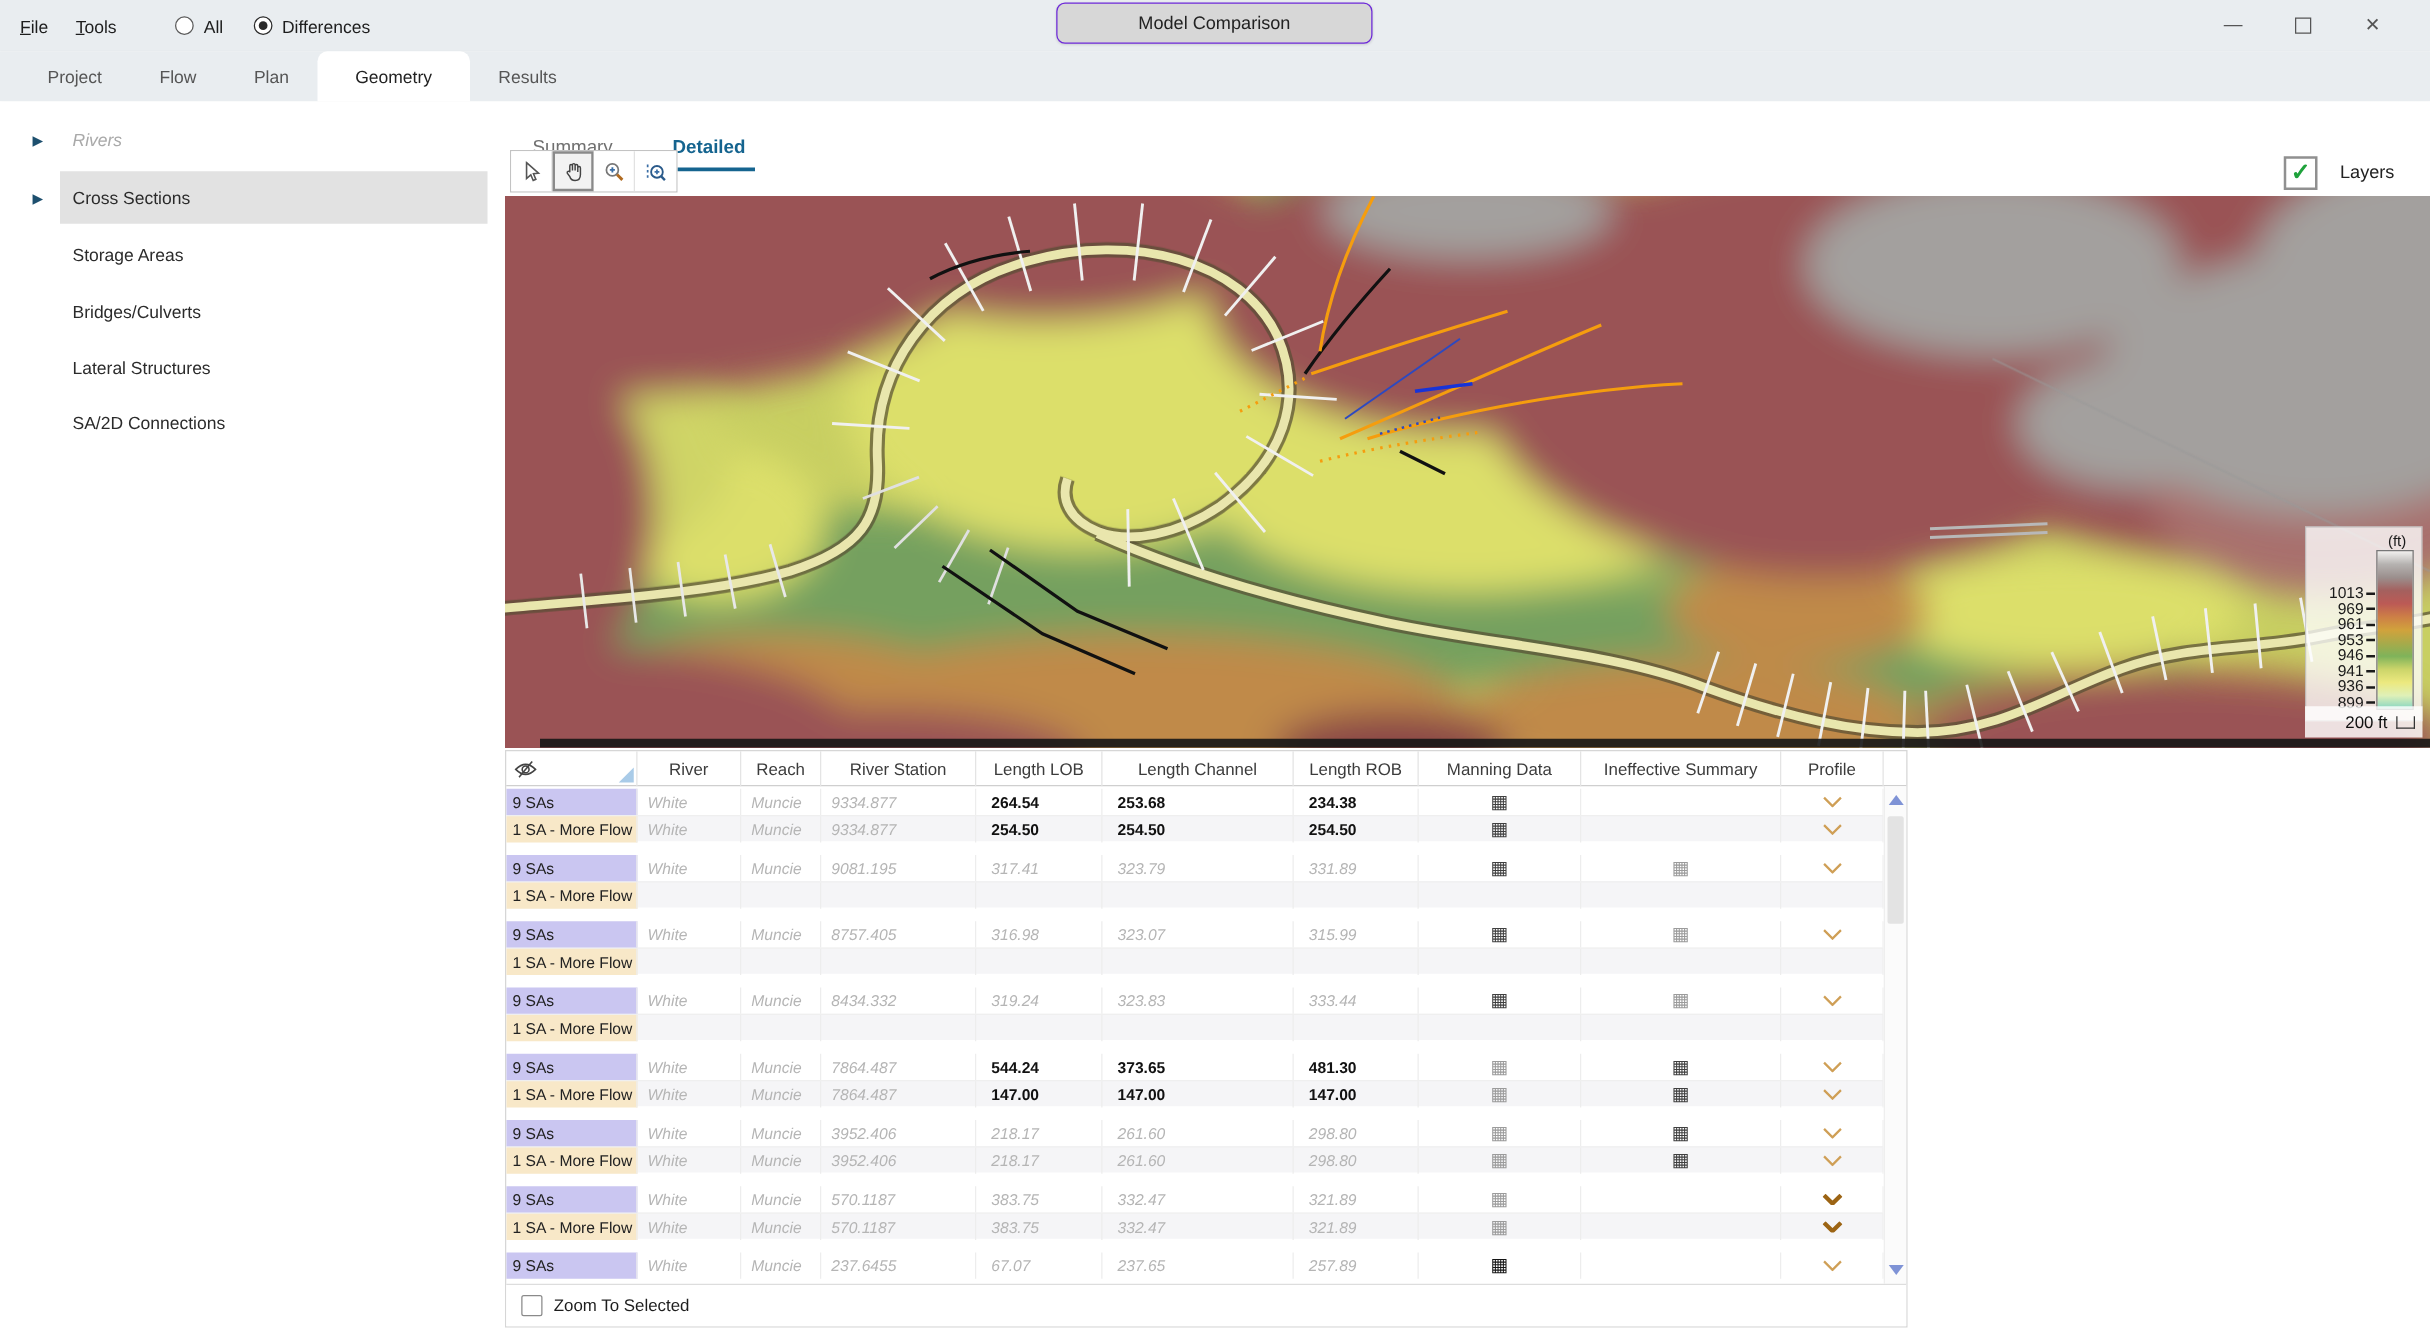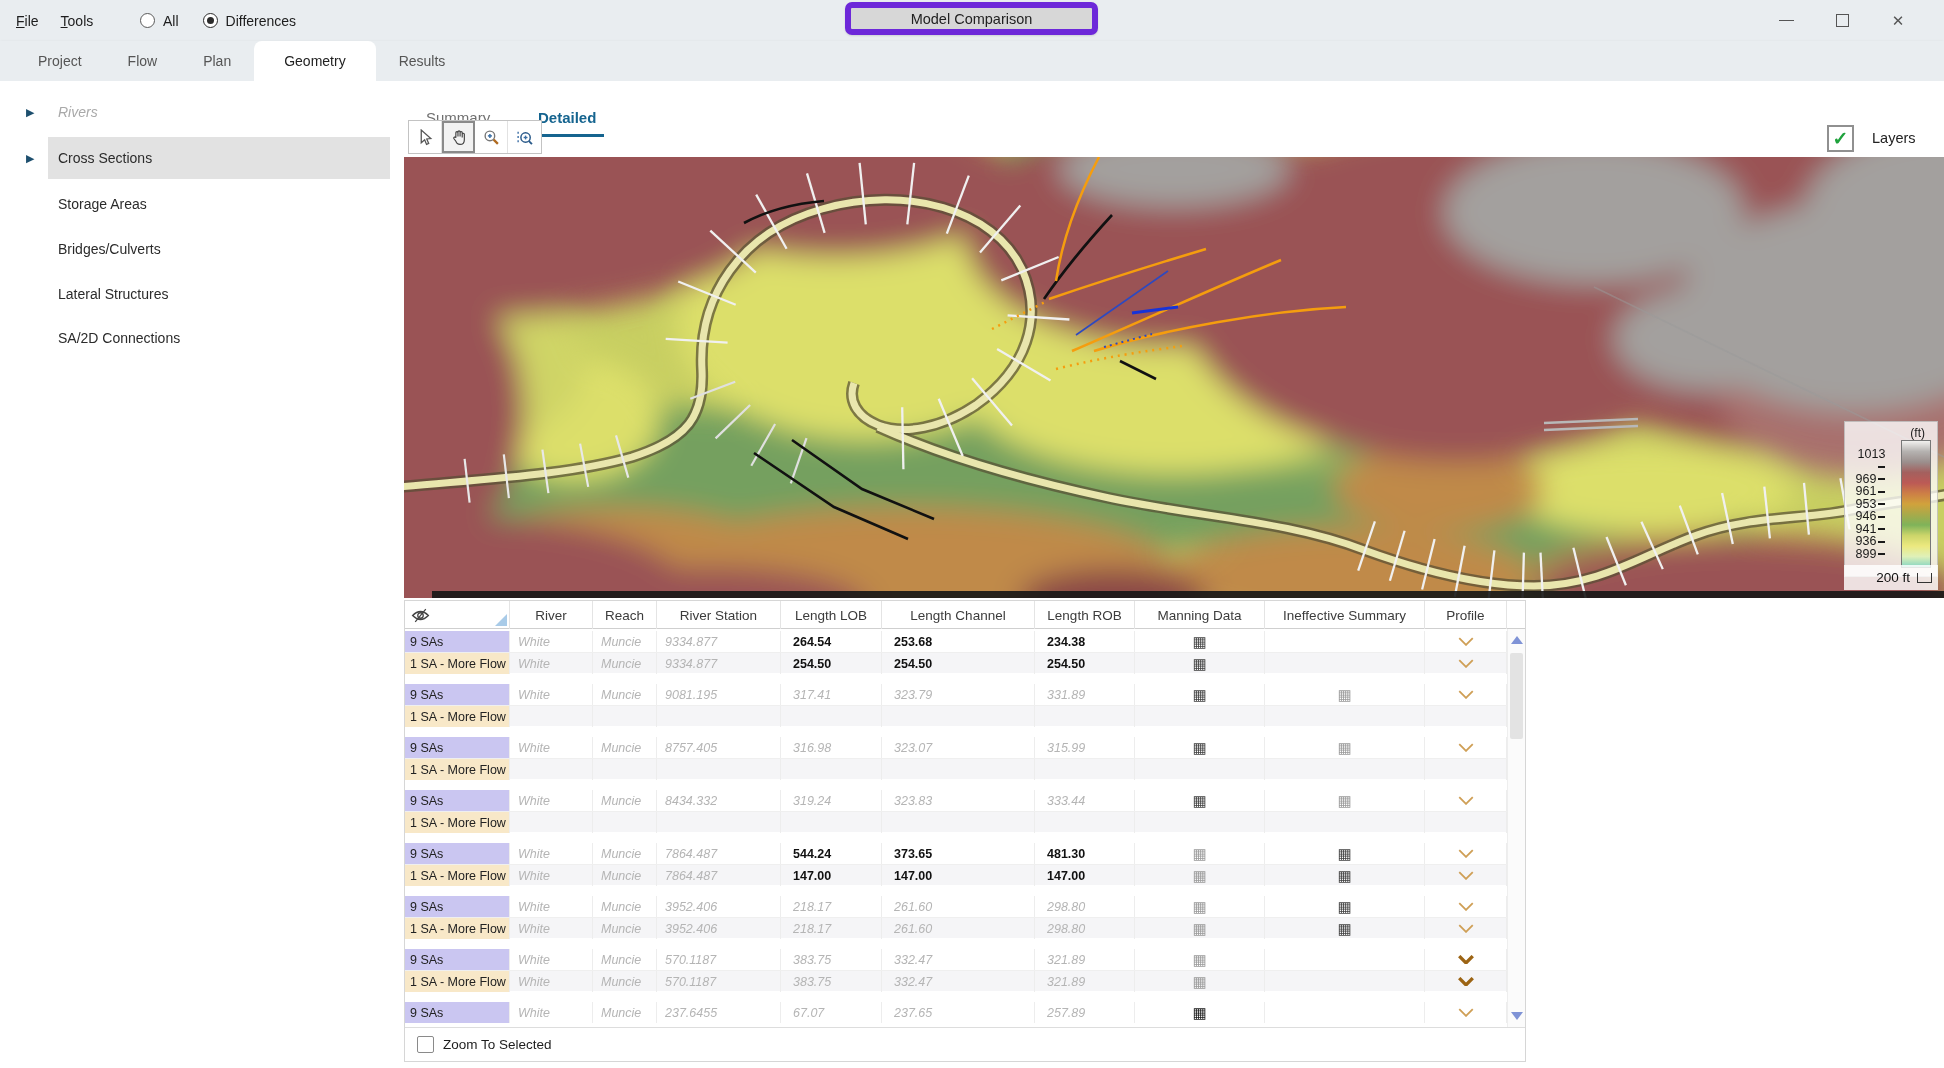--- a/index.html
+++ b/index.html
@@ -11,21 +11,21 @@
   .titlebar { position:absolute; left:0; top:0; width:1944px; height:41px; background:#e9edf0; }
   .menus { position:absolute; left:16px; top:0; height:41px; display:flex; align-items:center; gap:22px; }
   .menu-item { font-size:14px; color:#1d1d1d; cursor:default; }
   .menu-item::first-letter { text-decoration:underline; }
   .radios { position:absolute; left:140px; top:0; height:41px; display:flex; align-items:center; gap:24px; }
   .radio { display:flex; align-items:flex-start; gap:8px; font-size:14px; color:#1d1d1d; }
   .rdot { width:15px; height:15px; border:1.6px solid #5a5a5a; border-radius:50%; background:#fff; position:relative; }
   .rdot.checked { border-color:#2b2b2b; }
   .rdot.checked::after { content:""; position:absolute; left:3px; top:3px; width:7px; height:7px; border-radius:50%; background:#2b2b2b; }
   .title-pill { position:absolute; left:845px; top:2px; width:253px; height:33px; background:#d7d7d7;
-                border:6px solid #6d28d9; border-radius:7px; display:flex; align-items:center; justify-content:center;
+                border:1px solid #6d28d9; border-radius:7px; display:flex; align-items:center; justify-content:center;
                 font-size:14.5px; color:#222; box-shadow:0 1px 2px rgba(0,0,0,.12); }
   .winctl { position:absolute; right:28px; top:7px; display:flex; gap:20px; }
   .wbtn { width:36px; height:27px; display:flex; align-items:center; justify-content:center; }
   .glyph-min { width:15px; border-top:1.8px solid #555; display:block; }
   .glyph-max { width:13px; height:13px; border:1.6px solid #555; display:block; }
   .glyph-x { font-size:15px; color:#555; line-height:1; }
 
   
   .tabrow { position:absolute; left:0; top:41px; width:1944px; height:40px; background:#e9edf0; box-shadow:0 1px 3px rgba(0,0,0,.10); }
   .navtabs { position:absolute; left:15px; top:0; height:40px; display:flex; align-items:stretch; }
@@ -62,21 +62,21 @@
   .layers-check { color:#1fa23c; font-size:19px; font-weight:bold; line-height:1; }
   .layers-label { margin-left:18px; font-size:14.5px; color:#222; }
 
   
   .map { position:absolute; left:0; top:76px; width:1540px; height:441px; overflow:hidden; background:#c8cf62; }
   .map svg { display:block; }
   .legend { position:absolute; right:6px; top:264px; width:94px; background:rgba(255,255,255,.78);
             border:1px solid rgba(150,150,150,.5); padding:4px 6px 8px 4px; }
   .legend-unit { text-align:right; font-size:12px; color:#1a1a1a; padding-right:6px; }
   .legend-body { display:flex; justify-content:flex-end; }
-  .legend-ticks { display:flex; flex-direction:column; justify-content:center; height:128px; margin-right:16px; }
+  .legend-ticks { display:flex; flex-direction:column; justify-content:flex-end; height:128px; margin-right:1px; }
   .ltick { font-size:12.5px; color:#1a1a1a; text-align:right; line-height:1; }
   .ltick::after { content:""; display:inline-block; width:7px; border-top:2px solid #1a1a1a; vertical-align:middle; margin-left:2px; }
   .legend-ramp { width:30px; height:128px; border:1px solid #777; }
   .map-scale { position:absolute; right:6px; top:408px; width:94px; height:25px; background:rgba(255,255,255,.82);
                display:flex; align-items:center; justify-content:flex-end; gap:7px; padding-right:6px; }
   .map-scale span.txt { font-size:13.5px; color:#111; }
   .scale-bracket { width:15px; height:10px; border:1.6px solid #333; border-top:none; display:block; }
 
   
   .tpanel { position:absolute; left:0; top:519px; width:1122px; height:462px; background:#fff;

